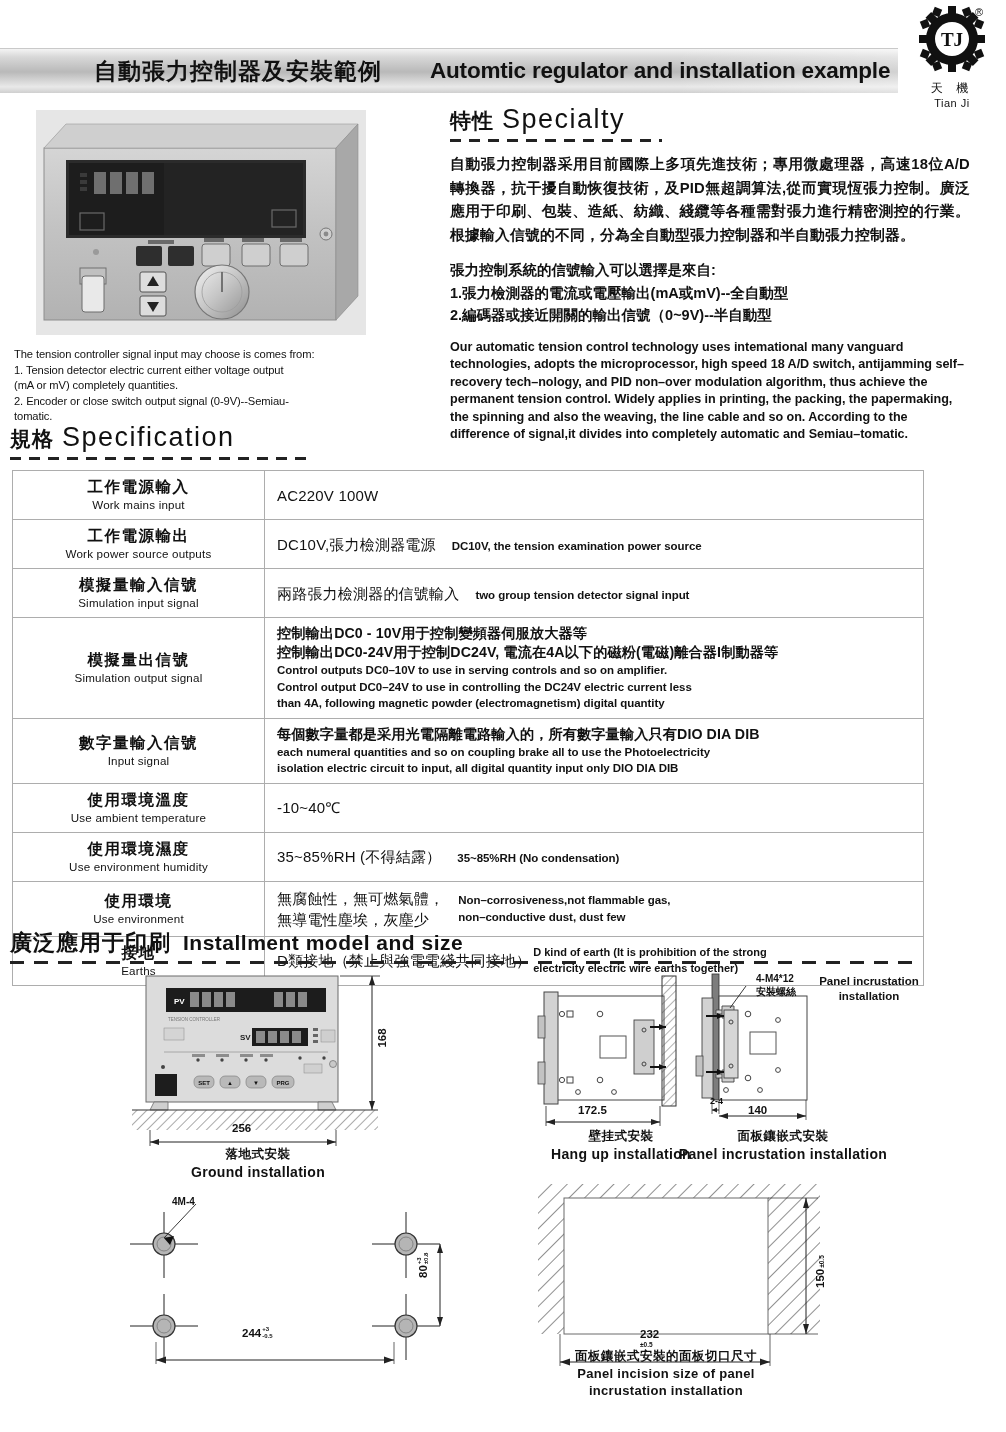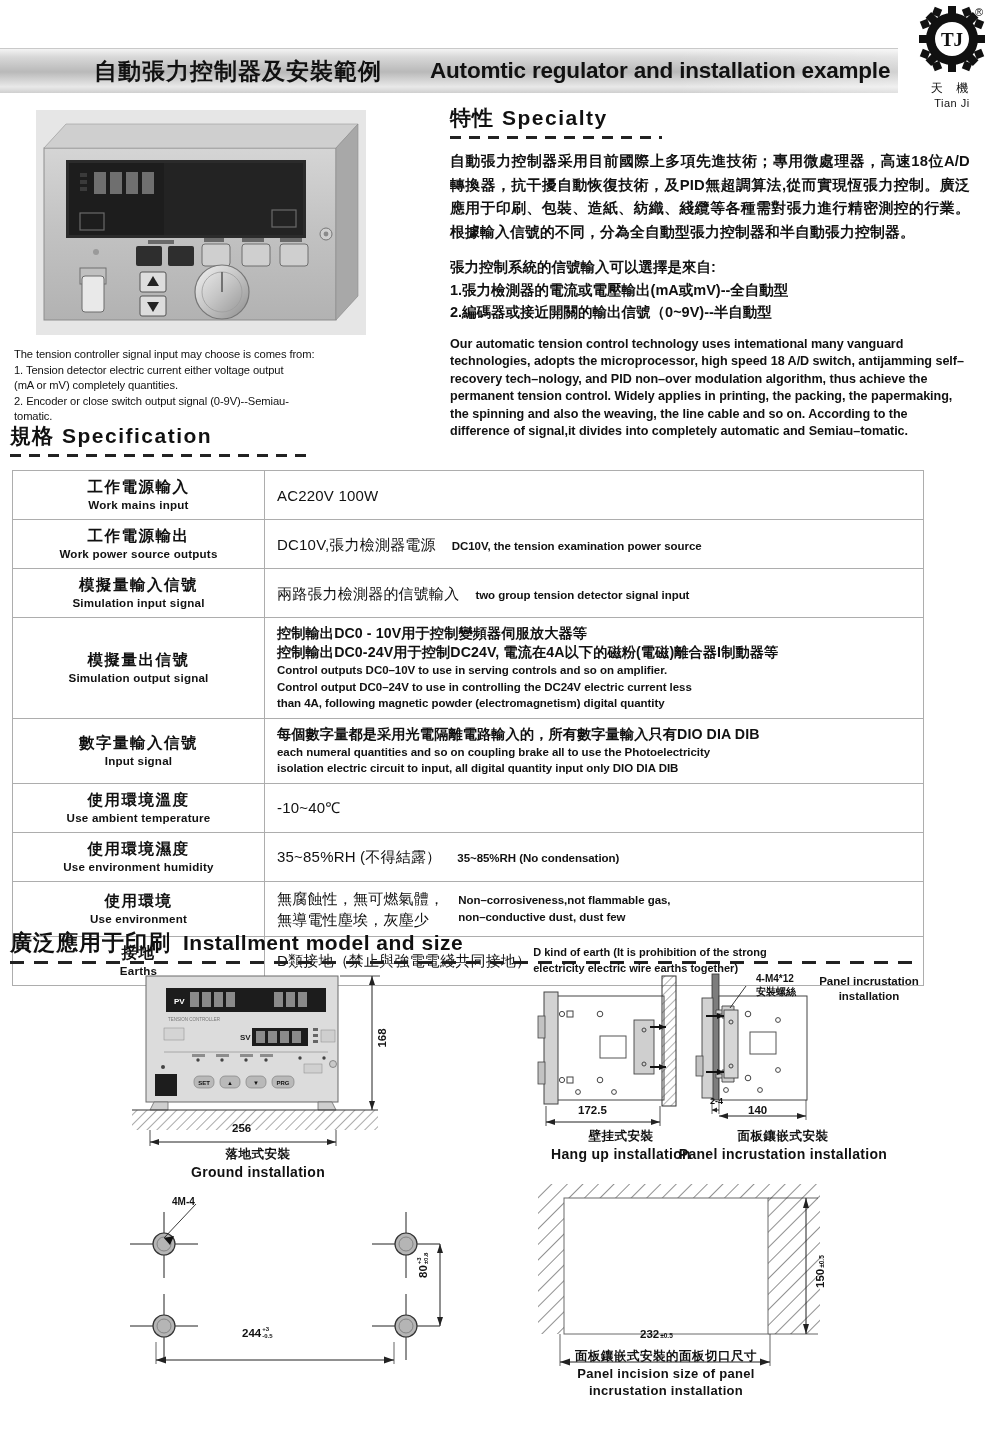--- a/index.html
+++ b/index.html
@@ -48,21 +48,21 @@
   .left-note {
     position: absolute; left: 14px; top: 243px; width: 390px;
     font-size: 11.2px; font-weight: normal; line-height: 15.5px; letter-spacing: -.1px;
   }
 
   .spec-head-left { position: absolute; left: 10px; top: 318px; }
 
   .right-col { position: absolute; left: 408px; top: 0px; width: 520px; margin-left: 42px; }
   .sec-head { display:flex; align-items:baseline; gap:8px; position:relative; padding-bottom:7px; }
   .sec-head .cn { font-size: 21px; font-weight: bold; letter-spacing:1px;}
-  .sec-head .en { font-size: 21px; font-weight: bold; letter-spacing: 1.5px;}
+  .sec-head .en { font-size: 27px; font-weight: normal; letter-spacing: 1.5px;}
   .sec-head:after {
     content:""; position:absolute; left:0; bottom:0; width: 100%; height: 3px;
     background: repeating-linear-gradient(90deg,#222 0 11px,transparent 11px 19px);
   }
   .sec-head.w210:after { width: 212px; }
   .sec-head.w300:after { width: 300px; }
 
   .para-cn {
     font-size: 14.8px; font-weight: bold; line-height: 23.5px;
     letter-spacing: .2px; margin-top: 11px; text-align: justify;
@@ -76,21 +76,21 @@
   
   .spec-table {
     position: absolute; left: 12px; top: 470px; width: 912px;
     border-collapse: collapse;
     border: 1px solid #9a9a9a;
   }
   .spec-table td { border: 1px solid #adadad; vertical-align: middle; }
   .spec-table .lab { width: 252px; text-align: center; padding: 6px 4px; }
   .spec-table .val { padding: 6px 0 6px 12px; }
   .lab-cn { font-size: 15.5px; font-weight: bold; letter-spacing: 1.5px; line-height: 20px;}
-  .lab-en { font-size: 11.6px; font-weight: bold; letter-spacing: .2px; line-height: 16px;}
+  .lab-en { font-size: 11.6px; font-weight: normal; letter-spacing: .2px; line-height: 16px;}
   .v-cn { font-size: 15px; line-height: 21px; letter-spacing: .2px; }
   .v-cn-b { font-size: 14.2px; font-weight: bold; line-height: 19px; letter-spacing:.1px;}
   .v-en { font-size: 11.5px; font-weight: bold; line-height: 16.5px; letter-spacing: -.05px;}
   .v-en-sm { font-size: 11px; font-weight: bold; line-height: 15.5px;}
   .inline-pair { display: flex; align-items: baseline; gap: 16px; flex-wrap: nowrap;}
   .two-col { display:flex; gap: 14px; align-items: center;}
   .earth-row { display:flex; align-items:center; gap:2px;}
 
   
   .install-head { position: absolute; left: 10px; top: 928px; width: 910px; }
@@ -681,21 +681,21 @@
       <polygon points="250,178 240,174.5 240,181.5" fill="#222"></polygon>
       <line x1="40" y1="150" x2="40" y2="182" stroke="#222" stroke-width=".7"></line>
       <line x1="250" y1="150" x2="250" y2="182" stroke="#222" stroke-width=".7"></line>
     </svg>
 
     <div style="position:absolute;left:294px;top:104px;transform:rotate(-90deg);transform-origin:left top;display:flex;align-items:baseline;gap:1px;">
       <span class="dimtxt">150</span>
       <span style="font-size:6.5px;font-weight:bold;">±0.5</span>
     </div>
 
-    <div style="position:absolute;left:120px;top:144px;display:flex;align-items:baseline;gap:1px;">
+    <div style="position:absolute;left:120px;top:144px;display:flex;align-items:baseline;gap:1px;flex-direction:column;">
       <span class="dimtxt">232</span>
       <span style="font-size:6.5px;font-weight:bold;">±0.5</span>
     </div>
     <div class="cap" style="position:absolute;left:16px;top:164px;width:260px;">
       <div class="cn">面板鑲嵌式安裝的面板切口尺寸</div>
       <div class="en sm">Panel incision size of panel</div>
       <div class="en sm">incrustation installation</div>
     </div>
   </div>
 

